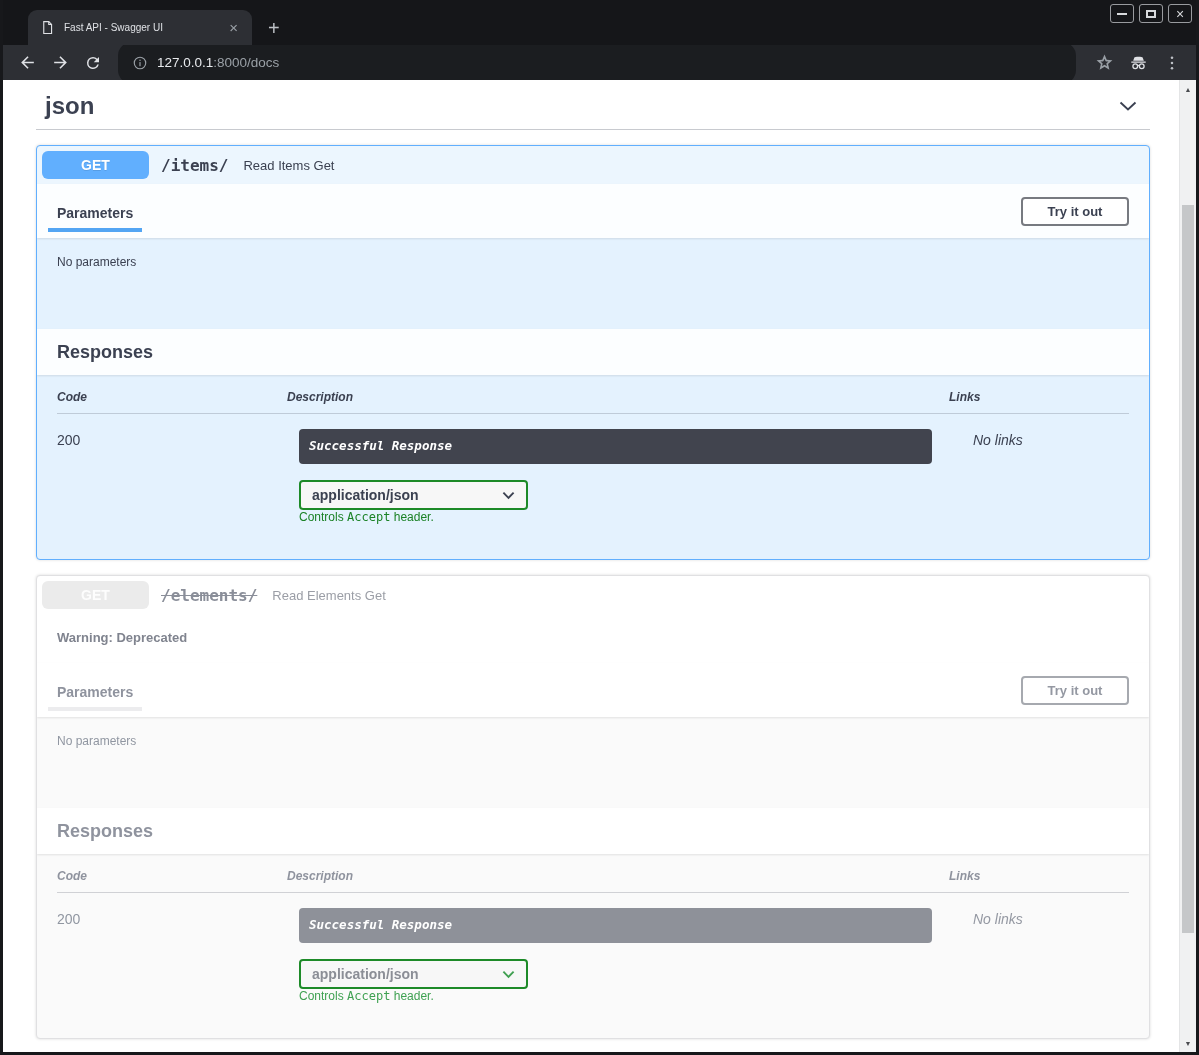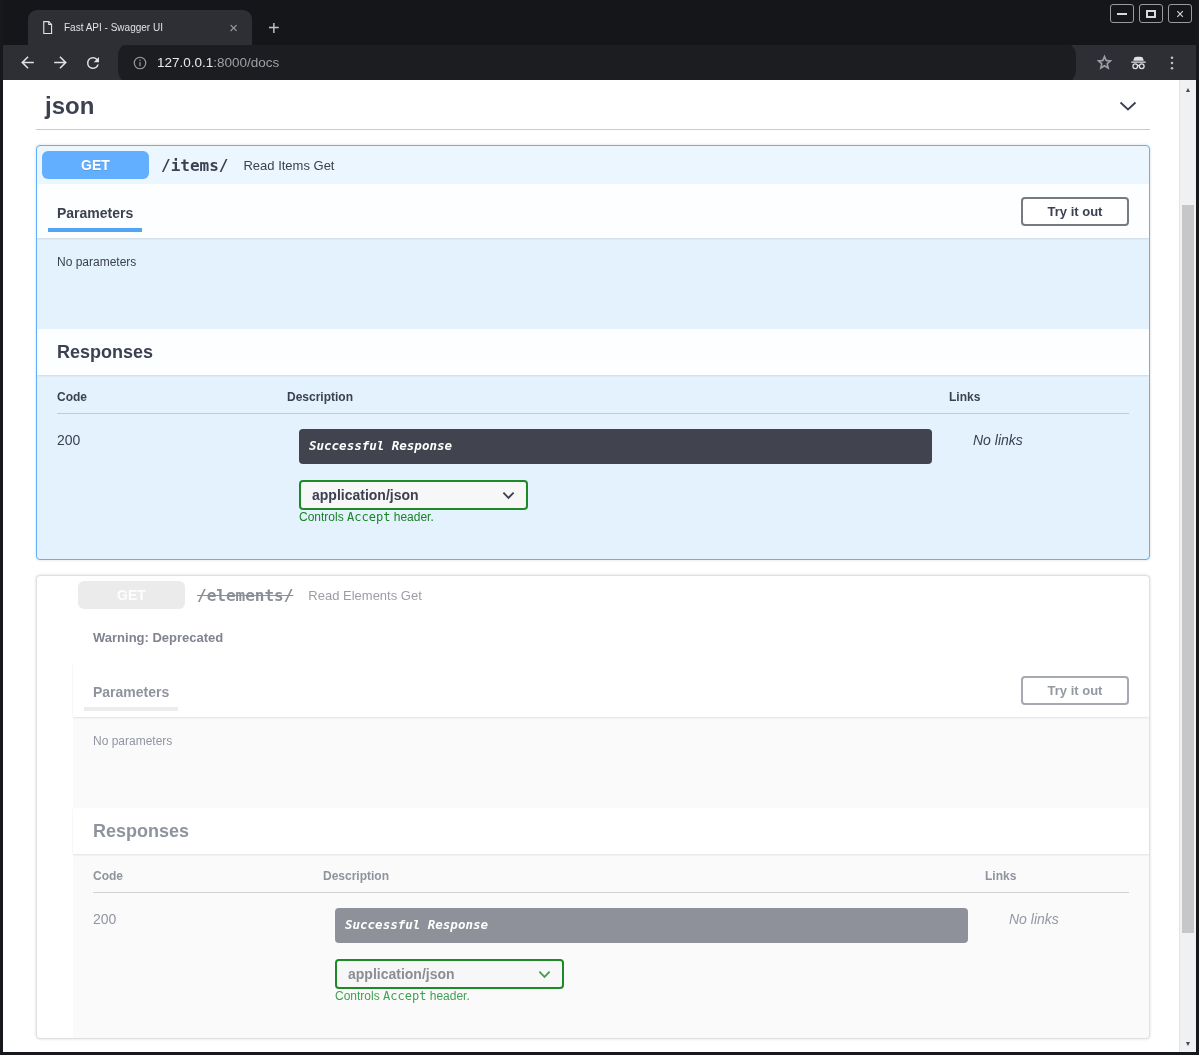--- a/index.html
+++ b/index.html
@@ -33,21 +33,21 @@
   
   .content { flex:1; background:#ffffff; position:relative; overflow:hidden; }
   .main { position:absolute; top:0; left:0; right:17px; bottom:0; padding:0 29px 0 33px; overflow:hidden; }
 
   .tag-row { display:flex; align-items:center; justify-content:space-between; padding:12px 10px 9px 9px; border-bottom:1px solid rgba(59,65,81,.28); }
   .tag-title { font-size:24px; font-weight:bold; color:#3b4151; }
   .tag-chevron { width:24px; height:24px; }
 
   .opblock { border-radius:4px; margin-top:15px; overflow:hidden; box-shadow:0 0 3px rgba(0,0,0,.15); }
   .opblock.get { border:1px solid #61affe; background:#ecf6fe; }
-  .opblock.deprecated { border:1px solid #e0e0e2; background:#ffffff;padding-left:36px; }
+  .opblock.deprecated { border:1px solid #e0e0e2; background:#ffffff; }
 
   .op-summary { display:flex; align-items:center; padding:5px; height:38px; }
   .method-badge { width:107px; height:28px; border-radius:6px; background:#61affe; color:#fff; font-weight:bold; font-size:14px;
                   display:flex; align-items:center; justify-content:center; flex:none; text-shadow:0 1px 0 rgba(0,0,0,.1); }
   .deprecated .method-badge { background:#ebebeb; color:#fdfdfd; text-shadow:none; }
   .op-path { font-family:"DejaVu Sans Mono", monospace; font-weight:bold; font-size:16px; color:#3b4151; margin-left:12px; }
   .deprecated .op-path { color:#8a8e99; text-decoration:line-through; }
   .op-desc { font-size:13px; color:#3b4151; margin-left:15px; }
   .deprecated .op-desc { color:#9b9ea6; }
 
@@ -66,21 +66,21 @@
   .sec-body { padding:14px 20px; }
   .params-body { height:91px; }
   .get .sec-body { background:rgba(97,175,254,.055); }
   .deprecated .sec-body { background:rgba(0,0,0,.018); }
   .no-params { font-size:12px; color:#3b4151; }
   .deprecated .no-params { color:#9096a1; }
 
   .resp-header { height:46px; display:flex; align-items:center; }
   .resp-body { height:184px; padding:15px 20px 20px 20px; }
   .resp-grid { display:grid; grid-template-columns:230px 662px 1fr; }
-  .resp-cols { padding-bottom:9px; border-bottom:1px solid rgba(59,65,81,.22); }
+  .resp-cols { padding-bottom:9px; border-bottom:1px solid rgba(59,65,81,.22);font-style:italic; }
   .col-h { font-size:12px; font-weight:bold; color:#3b4151; }
   .deprecated .col-h { color:#8f939e; }
   .resp-row { padding-top:15px;gap:12px; }
   .resp-code { font-size:14px; color:#3b4151; padding-top:3px; }
   .deprecated .resp-code { color:#9096a1; }
   .resp-block { width:633px; height:35px; border-radius:4px; background:#41444e; color:#fff; padding:9px 10px;
                 font-family:"DejaVu Sans Mono", monospace; font-style:italic; font-weight:bold; font-size:12.5px; }
   .deprecated .resp-block { background:#8e9199; }
   .media-select { margin-top:16px; width:229px; height:30px; background:#f7f7f7; border:2px solid #1d8a28; border-radius:4px;
                   display:flex; align-items:center; justify-content:space-between; padding:0 11px; }

